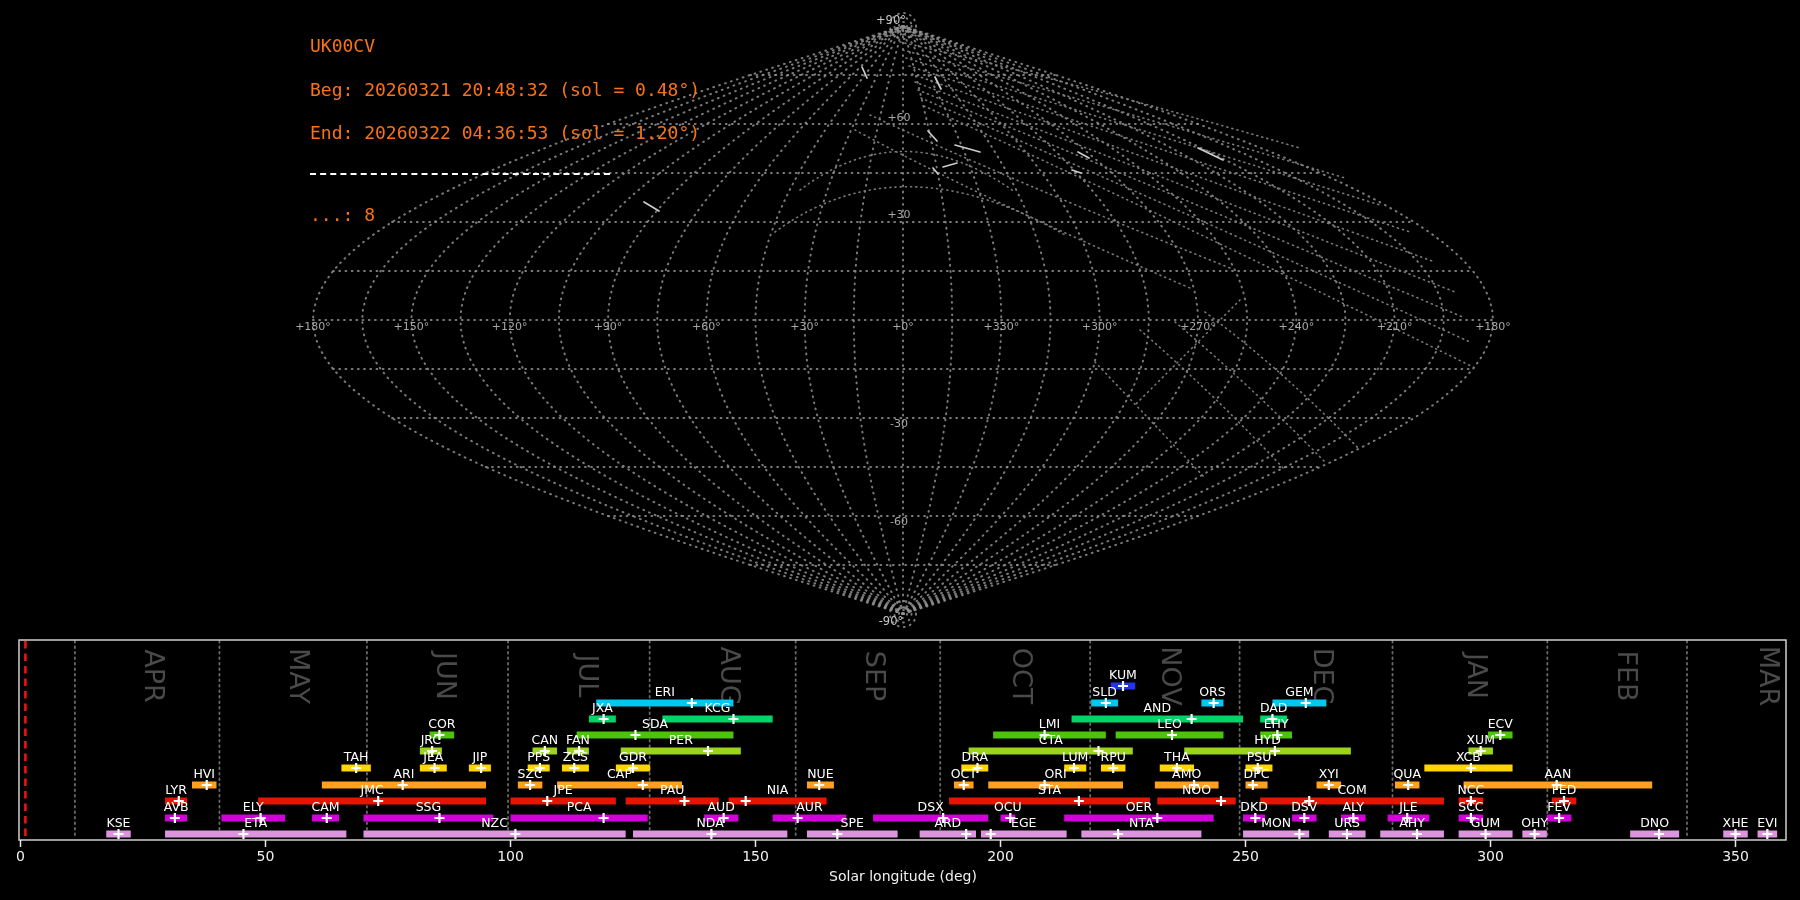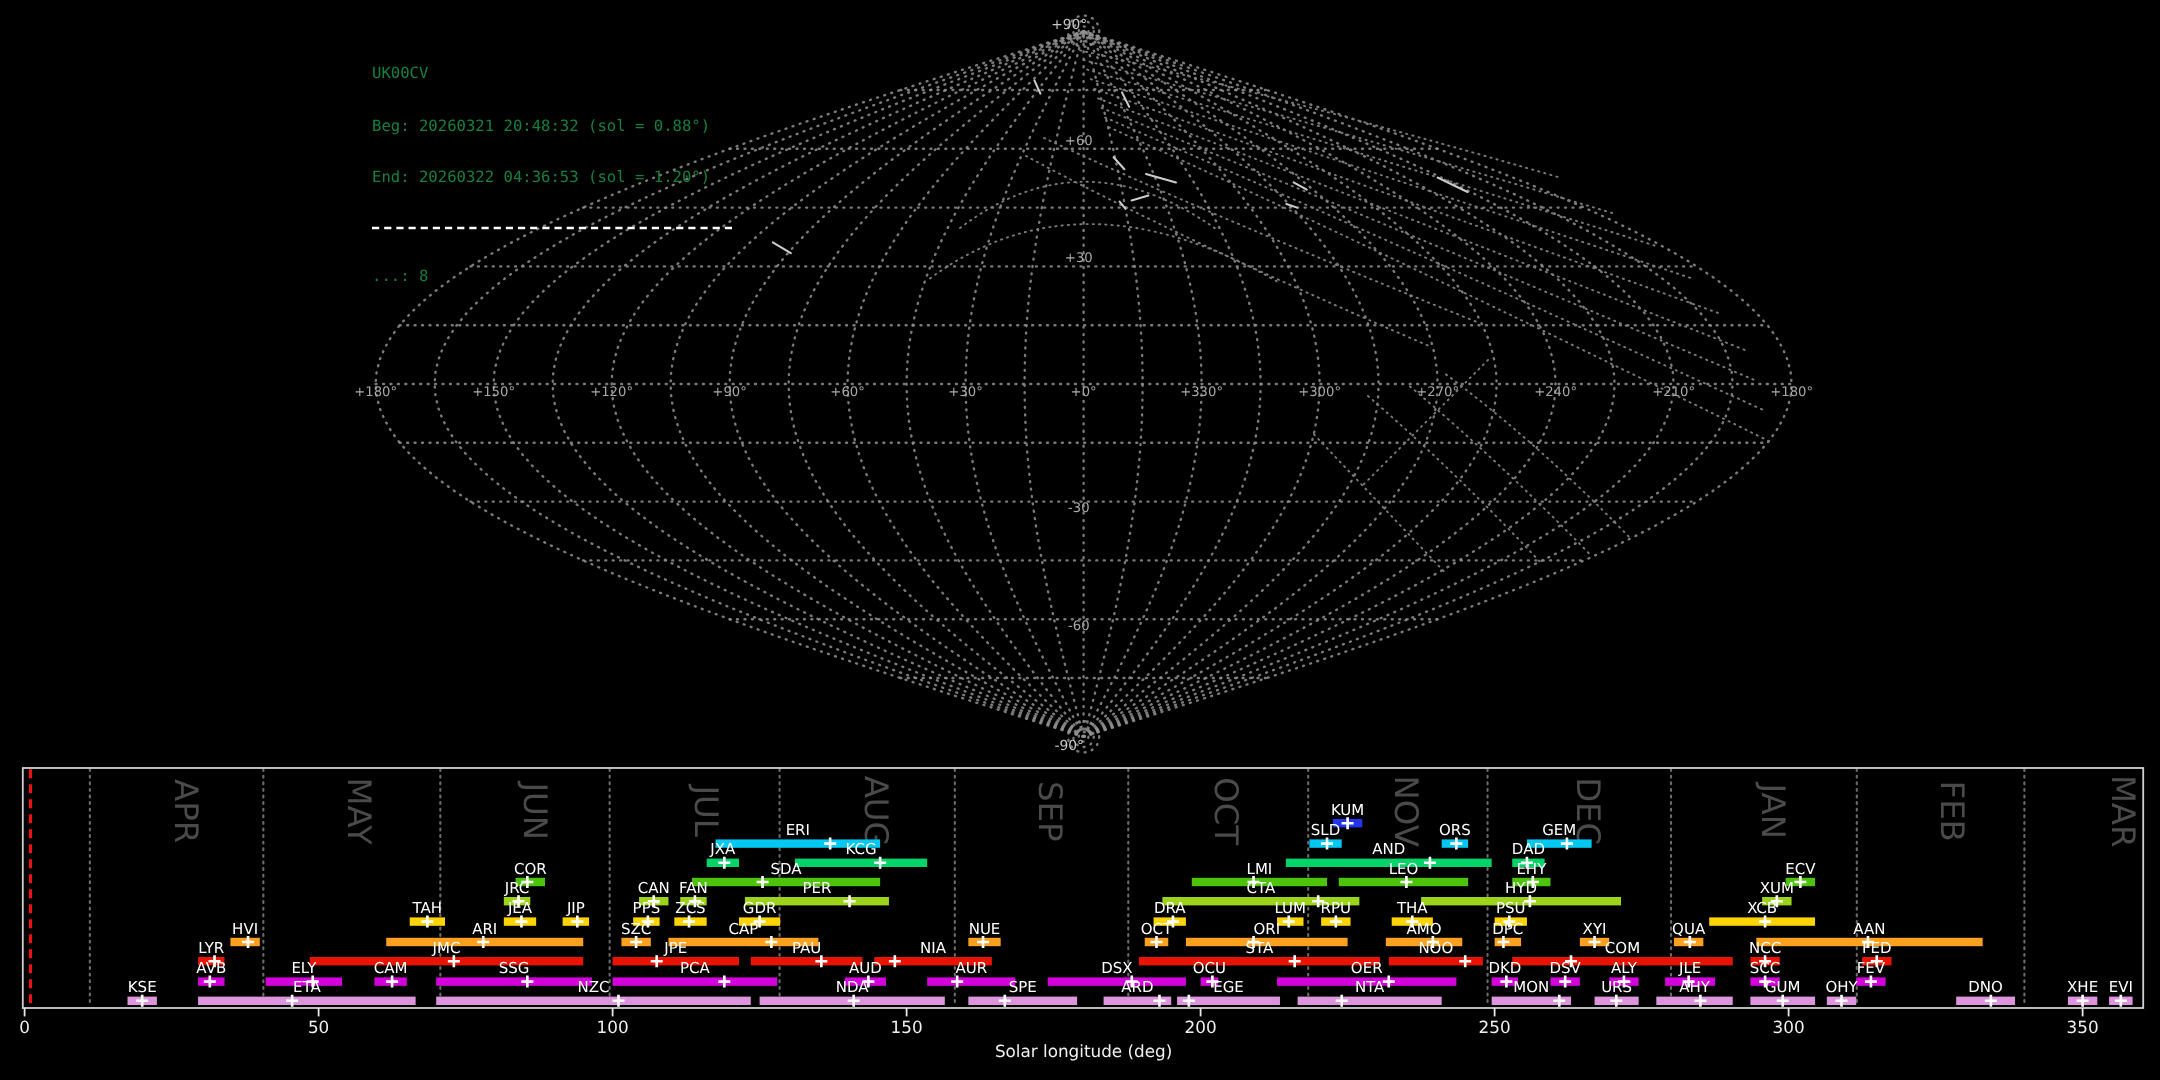--- a/index.html
+++ b/index.html
@@ -1,19 +1,19 @@
 <!DOCTYPE html>
 <html><head>
 <meta charset="utf-8">
 <style>
   html,body{margin:0;padding:0;background:#000;}
   body{width:1800px;height:900px;overflow:hidden;font-family:"DejaVu Sans",sans-serif;}
   .stage{position:relative;width:1436px;height:900px;background:#000;}
-  .obs-header{position:absolute;left:310px;top:26px;color:#15803d;
-    font-family:"DejaVu Sans Mono",monospace;font-size:13px;line-height:14.5px;white-space:pre;}
+  .obs-header{position:absolute;left:310px;top:10px;color:#f97316;
+    font-family:"DejaVu Sans Mono",monospace;font-size:18px;line-height:14.5px;white-space:pre;}
   .obs-header .dashes{width:300px;height:0;border-top:2px dashed #fff;margin:3px 0 4px 0;}
   svg{position:absolute;left:0;display:block;}
   #map{top:0;}
   #timeline{top:0;}
   text{font-family:"DejaVu Sans",sans-serif;}
 </style>
 </head>
 <body>
 
 <div class="stage">
@@ -412,18 +412,18 @@
       <line x1="1245.5" y1="840" x2="1245.5" y2="847" stroke="#e8e8e8" stroke-width="1.5"></line>
       <text x="1245.5" y="861" fill="#f0f0f0" font-size="14" text-anchor="middle">250</text>
       <line x1="1490.5" y1="840" x2="1490.5" y2="847" stroke="#e8e8e8" stroke-width="1.5"></line>
       <text x="1490.5" y="861" fill="#f0f0f0" font-size="14" text-anchor="middle">300</text>
       <line x1="1735.5000000000002" y1="840" x2="1735.5000000000002" y2="847" stroke="#e8e8e8" stroke-width="1.5"></line>
       <text x="1735.5000000000002" y="861" fill="#f0f0f0" font-size="14" text-anchor="middle">350</text>
       <text x="903" y="881" fill="#f0f0f0" font-size="14" text-anchor="middle">Solar longitude (deg)</text>
     </svg>
   <div class="obs-header">
     <div>UK00CV</div>
-    <div>Beg: 20260321 20:48:32 (sol = 0.88°)</div>
+    <div>Beg: 20260321 20:48:32 (sol = 0.48°)</div>
     <div>End: 20260322 04:36:53 (sol = 1.20°)</div>
     <div class="dashes"></div>
     <div>...: 8</div>
   </div>
 </div>
 
 </body></html>

